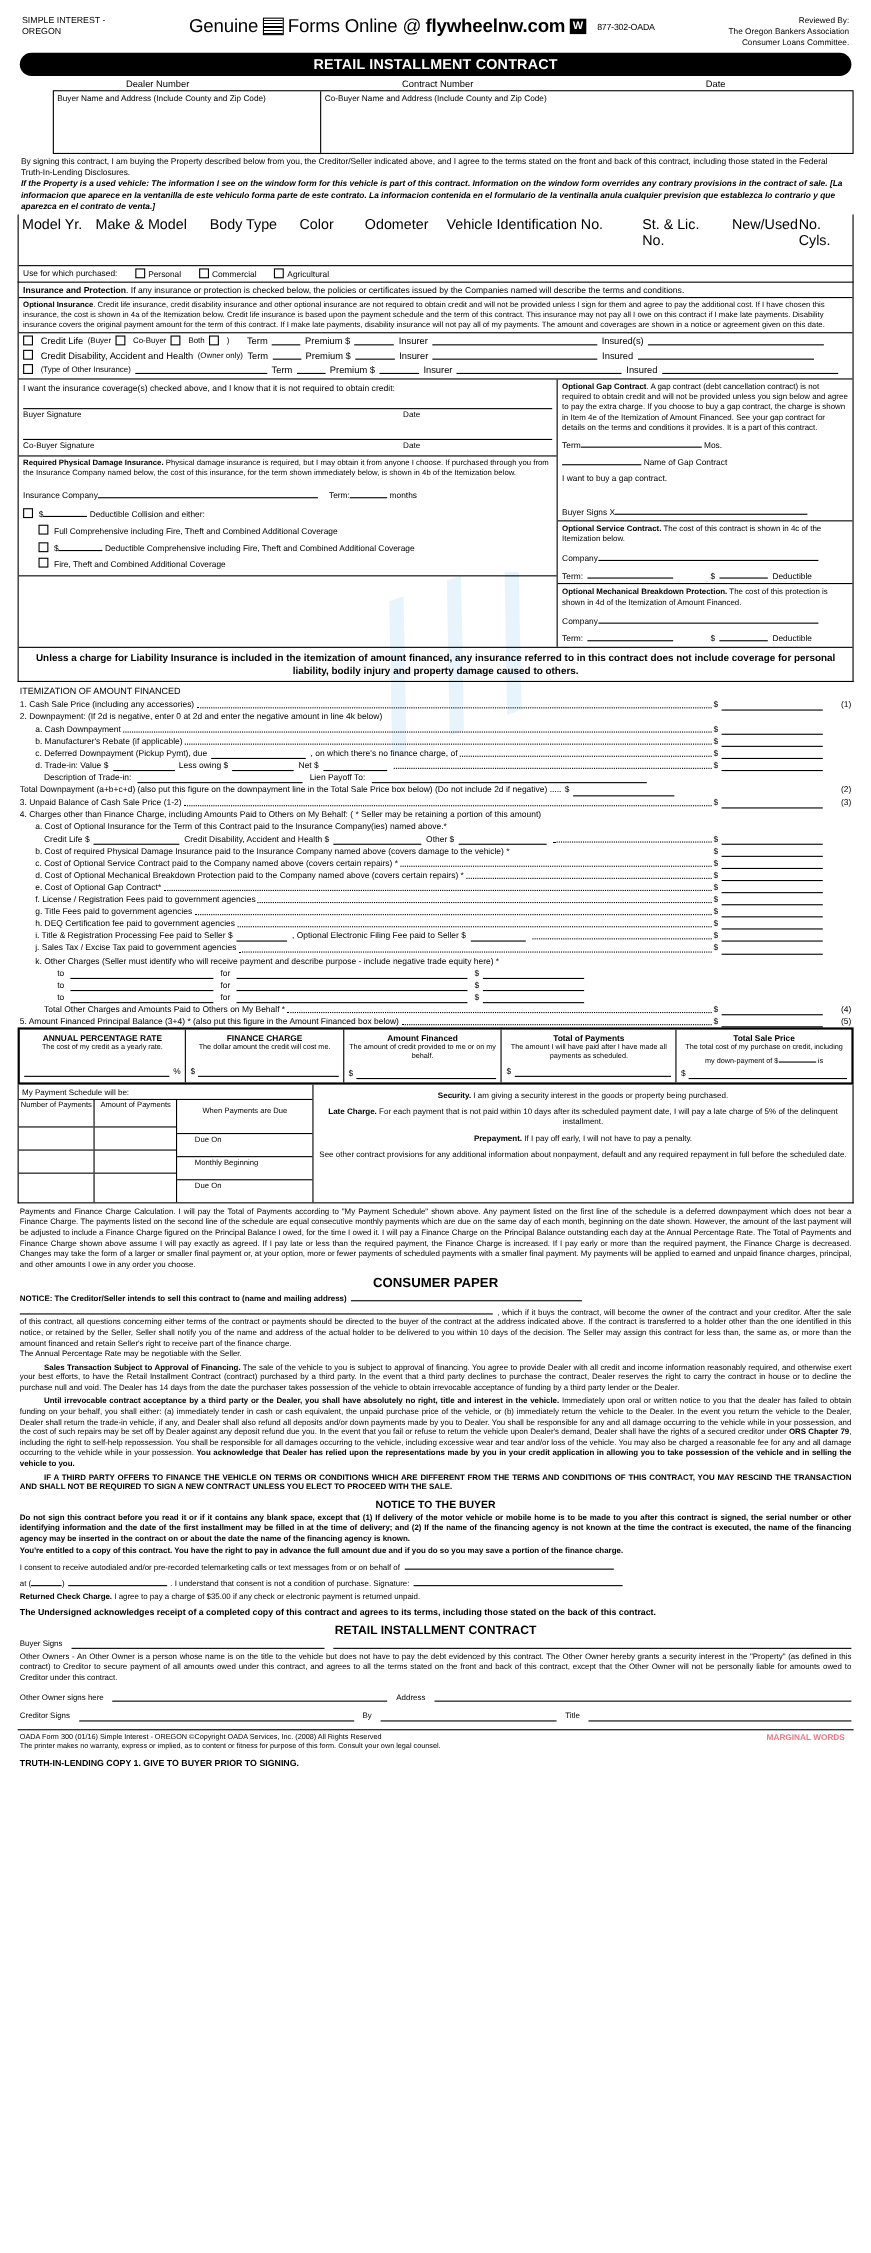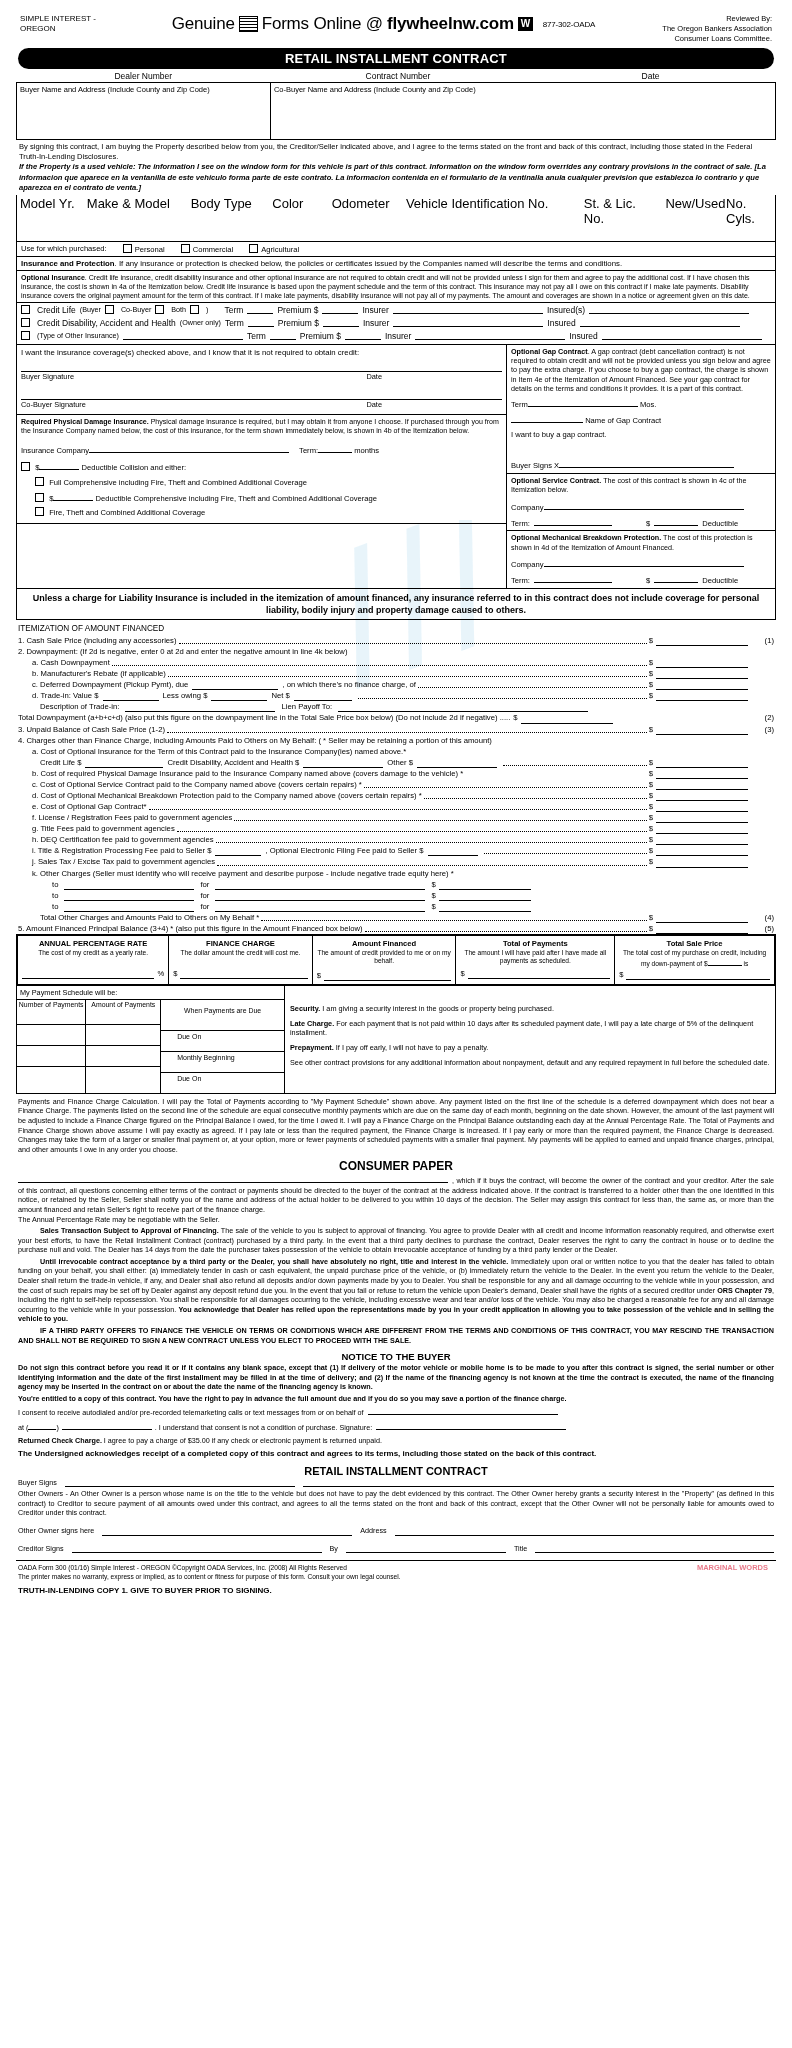--- a/index.html
+++ b/index.html
@@ -15,21 +15,21 @@
   .logo-box{display:inline-block;width:17px;height:14px;border:1px solid #000;background:repeating-linear-gradient(0deg,#000 0 1px,#fff 1px 3px);vertical-align:middle;}
   .blk-sq{display:inline-block;width:15px;height:14px;background:#000;color:#fff;font-size:10px;font-weight:bold;text-align:center;line-height:14px;}
   .phone{font-size:8px;margin-left:6px;vertical-align:2px;}
   .mh-right{font-size:7.5px;line-height:1.3;text-align:right;width:175px;}
   
   .banner{background:#000;color:#fff;text-align:center;font-size:13px;font-weight:bold;padding:3px 0;border-radius:11px;margin:3px 2px 1px 2px;letter-spacing:.2px;}
   
   .bx{border:1px solid #000;box-sizing:border-box;}
   .hdrrow{display:flex;font-size:8.5px;text-align:center;}
   .hdrrow>div{padding:1px 0;}
-  .partybox{display:flex;border:1px solid #000;height:56px;font-size:7.5px;}
+  .partybox{display:flex;border:1px solid #000;height:56px;font-size:7.5px;margin-left:32px;}
   .partybox>div{border-right:1px solid #000;padding:2px 3px;box-sizing:border-box;}
   .partybox>div:last-child{border-right:none;}
   .para{font-size:7.6px;line-height:1.33;padding:2px 3px;}
   .para i{font-style:italic;}
   .para b{font-weight:bold;}
   
   .vehtbl{border:1px solid #000;border-top:none;}
   .vehhdr{display:flex;font-size:13px;height:46px;}
   .vehhdr>div{padding:1px 3px;box-sizing:border-box;}
   .useline{border-top:1px solid #000;font-size:7.6px;padding:2px 4px;display:flex;gap:16px;align-items:center;}
@@ -67,21 +67,21 @@
   .tila .td{font-size:6.6px;text-align:center;line-height:1.2;margin-top:1px;}
   
   .psrow{display:flex;border:1px solid #000;border-top:none;}
   .ps{width:268px;border-right:1px solid #000;box-sizing:border-box;font-size:7.3px;}
   .ps .cap{padding:2px 3px;}
   .pstbl{display:flex;border-top:1px solid #000;}
   .pstbl .c{border-right:1px solid #000;box-sizing:border-box;text-align:center;}
   .pstbl .c:last-child{border-right:none;}
   .pstbl .ch{font-size:6.9px;padding:1px;border-bottom:1px solid #000;height:22px;}
   .pstbl .cb2{height:18px;border-bottom:1px solid #000;font-size:7px;text-align:left;padding:2px 0 0 16px;}
-  .rside{flex:1;padding:18px 5px;font-size:7.3px;line-height:1.35;box-sizing:border-box;}
+  .rside{flex:1;padding:5px 5px;font-size:7.3px;line-height:1.35;box-sizing:border-box;text-align:center;}
   .rside b{font-weight:bold;}
   
   .bodytxt{font-size:7.2px;line-height:1.33;text-align:justify;padding:3px 2px;}
   .bodytxt b{font-weight:bold;}
   .bodytxt i{font-style:italic;}
   .ctr-h{text-align:center;font-size:12px;font-weight:bold;padding:2px 0 1px 0;}
   .ctr-h2{text-align:center;font-size:9.5px;font-weight:bold;padding:3px 0 1px 0;}
   .footer{font-size:6.6px;line-height:1.3;padding:3px 2px;border-top:1px solid #000;margin-top:4px;}
   .tilfoot{font-size:8px;font-weight:bold;padding:2px 2px 8px 2px;}
   .marg{position:absolute;right:8px;color:#e87a8a;font-size:7.5px;font-weight:bold;}
@@ -571,20 +571,21 @@
       <p style="margin:0 0 5px 0"><b>Late Charge.</b><span> For each payment that is not paid within 10 days after its scheduled payment date, I will pay a late charge of 5% of the delinquent installment.</span></p>
       <p style="margin:0 0 5px 0"><b>Prepayment.</b><span> If I pay off early, I will not have to pay a penalty.</span></p>
       <p style="margin:0">See other contract provisions for any additional information about nonpayment, default and any required repayment in full before the scheduled date.</p>
     </div>
   </div>
 
   <div class="bodytxt">Payments and Finance Charge Calculation. I will pay the Total of Payments according to "My Payment Schedule" shown above. Any payment listed on the first line of the schedule is a deferred downpayment which does not bear a Finance Charge. The payments listed on the second line of the schedule are equal consecutive monthly payments which are due on the same day of each month, beginning on the date shown. However, the amount of the last payment will be adjusted to include a Finance Charge figured on the Principal Balance I owed, for the time I owed it. I will pay a Finance Charge on the Principal Balance outstanding each day at the Annual Percentage Rate. The Total of Payments and Finance Charge shown above assume I will pay exactly as agreed. If I pay late or less than the required payment, the Finance Charge is increased. If I pay early or more than the required payment, the Finance Charge is decreased. Changes may take the form of a larger or smaller final payment or, at your option, more or fewer payments of scheduled payments with a smaller final payment. My payments will be applied to earned and unpaid finance charges, principal, and other amounts I owe in any order you choose.</div>
 
   <div class="ctr-h">CONSUMER PAPER</div>
   <div class="bodytxt" style="padding-top:0">
+    <div><b>NOTICE: The Creditor/Seller intends to sell this contract to (name and mailing address)</b><i class="fill" style="width:210px;margin-left:4px"></i></div>
     <div style="text-align:justify"><i class="fill" style="width:430px;margin-right:4px"></i><span>, which if it buys the contract, will become the owner of the contract and your creditor. After the sale of this contract, all questions concerning either terms of the contract or payments should be directed to the buyer of the contract at the address indicated above. If the contract is transferred to a holder other than the one identified in this notice, or retained by the Seller, Seller shall notify you of the name and address of the actual holder to be delivered to you within 10 days of the decision. The Seller may assign this contract for less than, the same as, or more than the amount financed and retain Seller's right to receive part of the finance charge.</span></div>
     <div>The Annual Percentage Rate may be negotiable with the Seller.</div>
     <div style="text-align:justify;margin-top:2px">
       <span style="padding-left:22px"></span><b>Sales Transaction Subject  to Approval of Financing.</b><span> The sale of the vehicle to you is subject  to approval of  financing. You agree to provide Dealer with all credit and income information reasonably required, and otherwise exert your best efforts, to have the Retail Installment Contract (contract) purchased by a third party. In the event that a third party declines to purchase the contract, Dealer reserves the right to carry the contract in house or to decline the purchase null and void. The Dealer has 14 days from the date the purchaser takes possession of the vehicle to obtain irrevocable acceptance of funding by a third party lender or the Dealer.</span>
     </div>
     <div style="text-align:justify;margin-top:2px">
       <span style="padding-left:22px"></span><b>Until irrevocable contract acceptance by a third party or the Dealer, you shall have absolutely no right, title and interest in the vehicle.</b><span> Immediately upon oral or written notice to you that the dealer has failed to obtain funding on your behalf, you shall either: (a) immediately tender in cash or cash equivalent, the unpaid purchase price of the vehicle, or (b) immediately return the vehicle to the Dealer. In the event you return the vehicle to the Dealer, Dealer shall return the trade-in vehicle, if any, and Dealer shall also refund all deposits and/or down payments made by you to Dealer. You shall be responsible for any and all damage occurring to the vehicle while in your possession, and the cost of such repairs may be set off by Dealer against any deposit refund due you. In the event that you fail or refuse to return the vehicle upon Dealer's demand, Dealer shall have the rights of a secured creditor under </span><b>ORS Chapter 79</b><span>, including the right to self-help repossession. You shall be responsible for all damages occurring to the vehicle, including excessive wear and tear and/or loss of the vehicle. You may also be charged a reasonable fee for any and all damage occurring to the vehicle while in your possession. </span><b>You acknowledge that Dealer has relied upon the representations made by you in your credit application in allowing you to take possession of the vehicle and in selling the vehicle to you.</b>
     </div>
     <div style="text-align:justify;margin-top:2px">
       <span style="padding-left:22px"></span><b>IF A THIRD PARTY OFFERS TO FINANCE THE VEHICLE ON TERMS OR CONDITIONS WHICH ARE DIFFERENT FROM THE TERMS AND CONDITIONS OF THIS CONTRACT, YOU MAY RESCIND THE TRANSACTION AND SHALL NOT BE REQUIRED TO SIGN A NEW CONTRACT UNLESS YOU ELECT TO PROCEED WITH THE SALE.</b>

